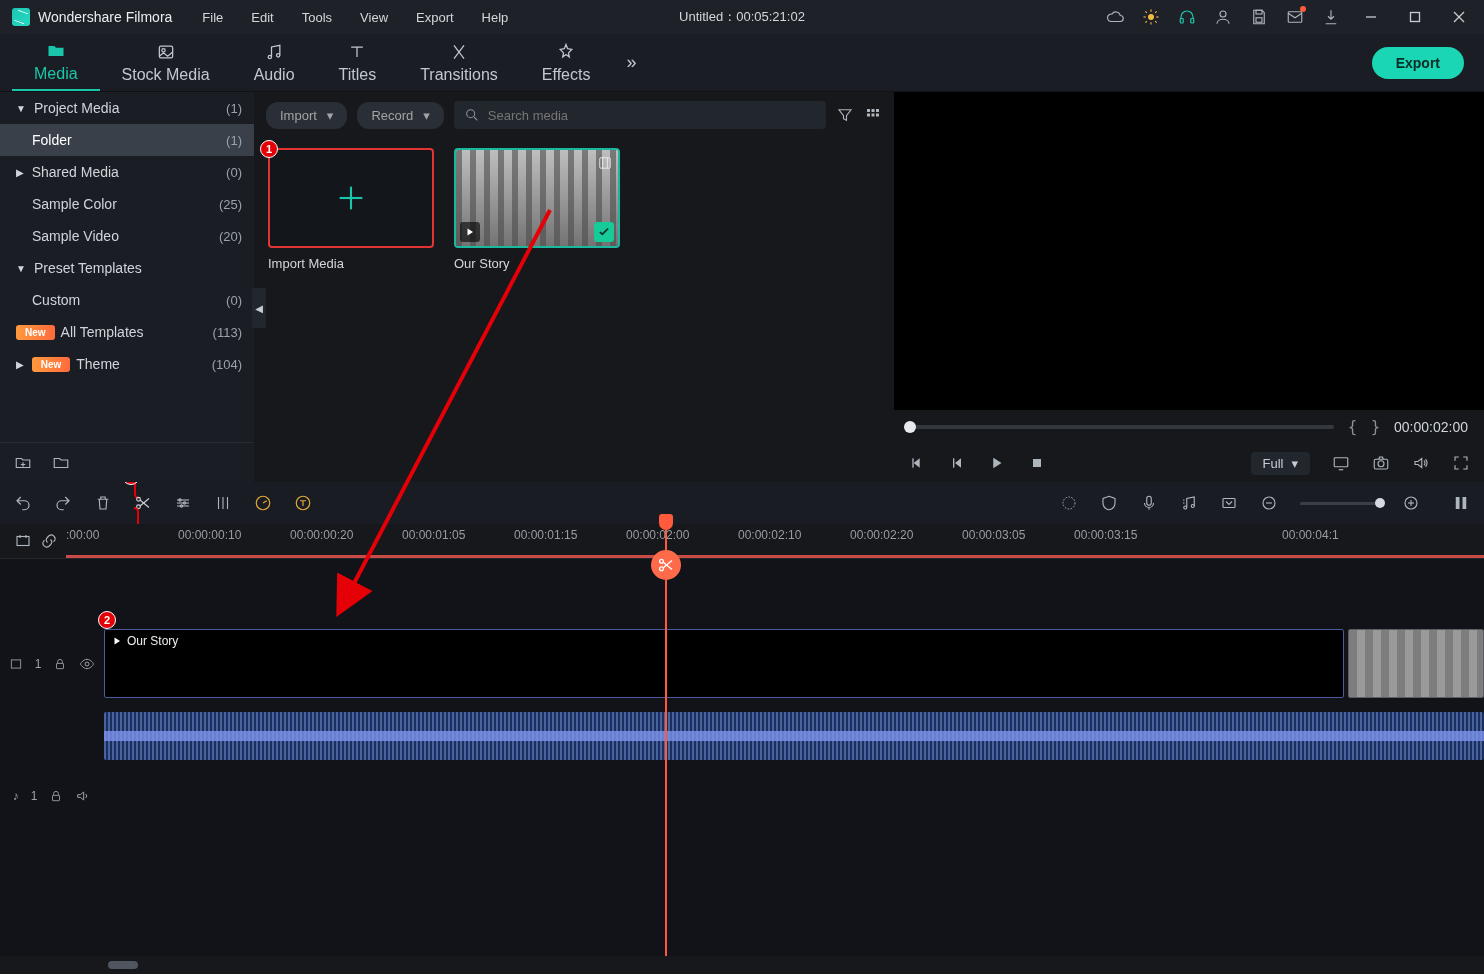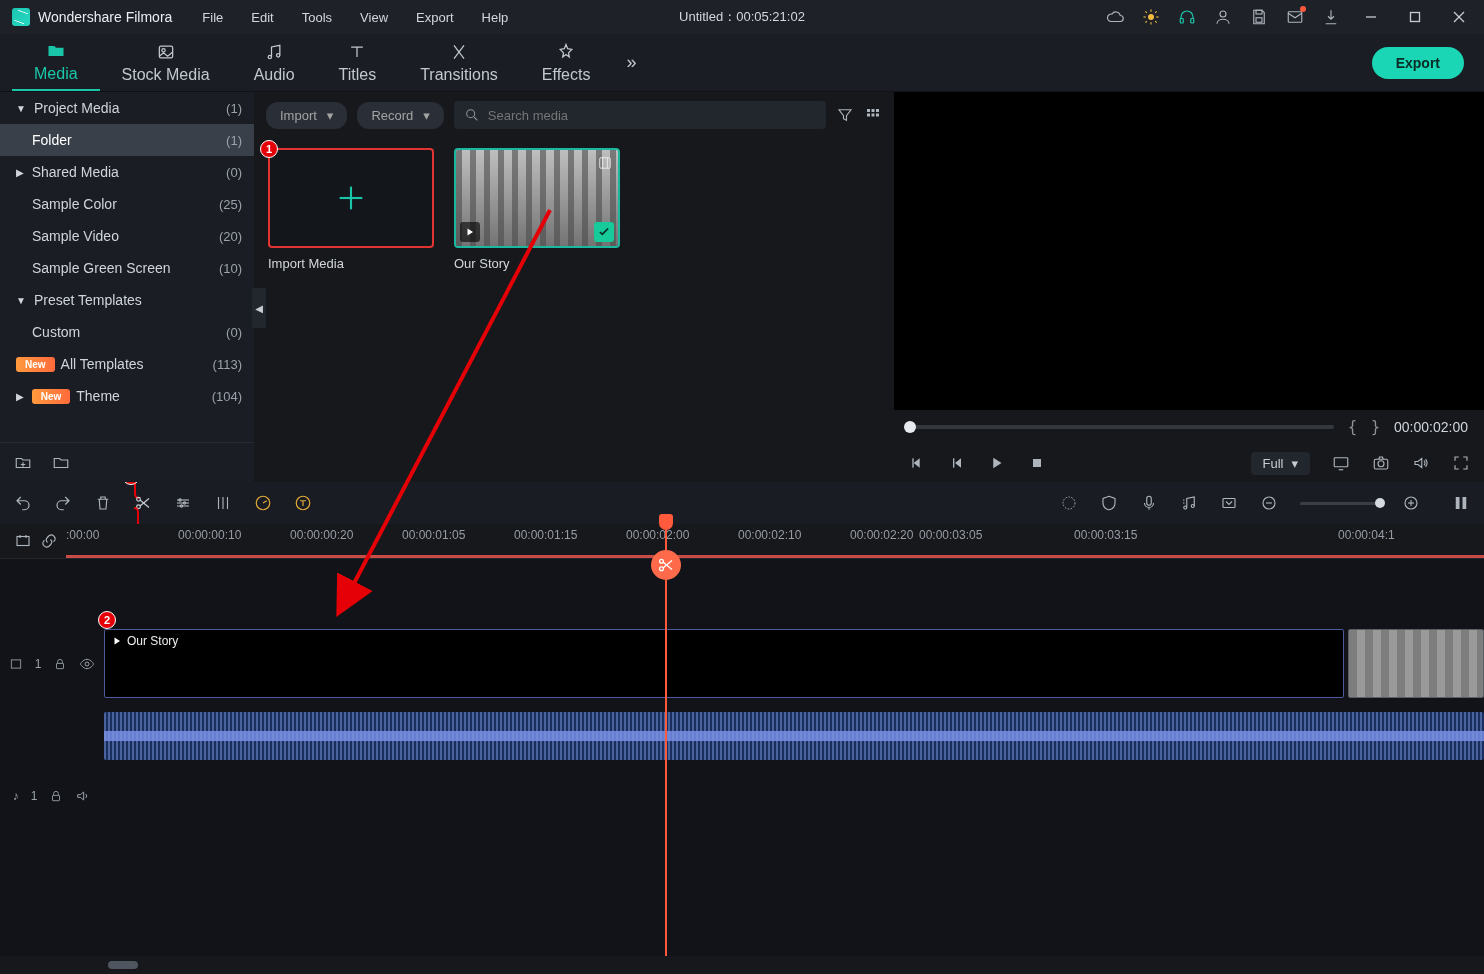--- a/index.html
+++ b/index.html
@@ -244,24 +244,20 @@
           <span>Shared Media</span>
           <span class="count">(0)</span>
         </div>
       <div class="side-item child">
           <span>Sample Color</span>
           <span class="count">(25)</span>
         </div>
       <div class="side-item child">
           <span>Sample Video</span>
           <span class="count">(20)</span>
-        </div>
-      <div class="side-item child">
-          <span>Sample Green Screen</span>
-          <span class="count">(10)</span>
         </div>
       <div class="side-item parent">
           <span class="chev">▼</span>
           <span>Preset Templates</span>
           <span class="count"></span>
         </div>
       <div class="side-item child">
           <span>Custom</span>
           <span class="count">(0)</span>
         </div>
@@ -552,24 +548,24 @@
     <div class="ruler">
       <div class="ruler-line"></div>
     <span class="tick" style="left: 0px;">:00:00</span>
         <span class="tick" style="left: 112px;">00:00:00:10</span>
         <span class="tick" style="left: 224px;">00:00:00:20</span>
         <span class="tick" style="left: 336px;">00:00:01:05</span>
         <span class="tick" style="left: 448px;">00:00:01:15</span>
         <span class="tick" style="left: 560px;">00:00:02:00</span>
         <span class="tick" style="left: 672px;">00:00:02:10</span>
         <span class="tick" style="left: 784px;">00:00:02:20</span>
-        <span class="tick" style="left: 853px;">00:00:03:05</span>
+        <span class="tick" style="left: 896px;">00:00:03:05</span>
         <span class="tick" style="left: 1008px;">00:00:03:15</span>
         <span class="tick" style="left: 1120px; margin-top: 28px;">00:00:04:00</span>
-        <span class="tick" style="left: 1272px;">00:00:04:1</span>
+        <span class="tick" style="left: 1216px;">00:00:04:1</span>
       </div>
   </div>
 
   <div class="tracks">
     <div style="height:62px"></div>
     <div class="track-row" style="position:relative">
       <div class="annotation-circle" style="top:-10px;left:98px">2</div>
       <div class="track-head">
         <span>
             <svg viewBox="0 0 24 24" width="14" height="14" fill="none" stroke="currentColor" stroke-width="1.5">

